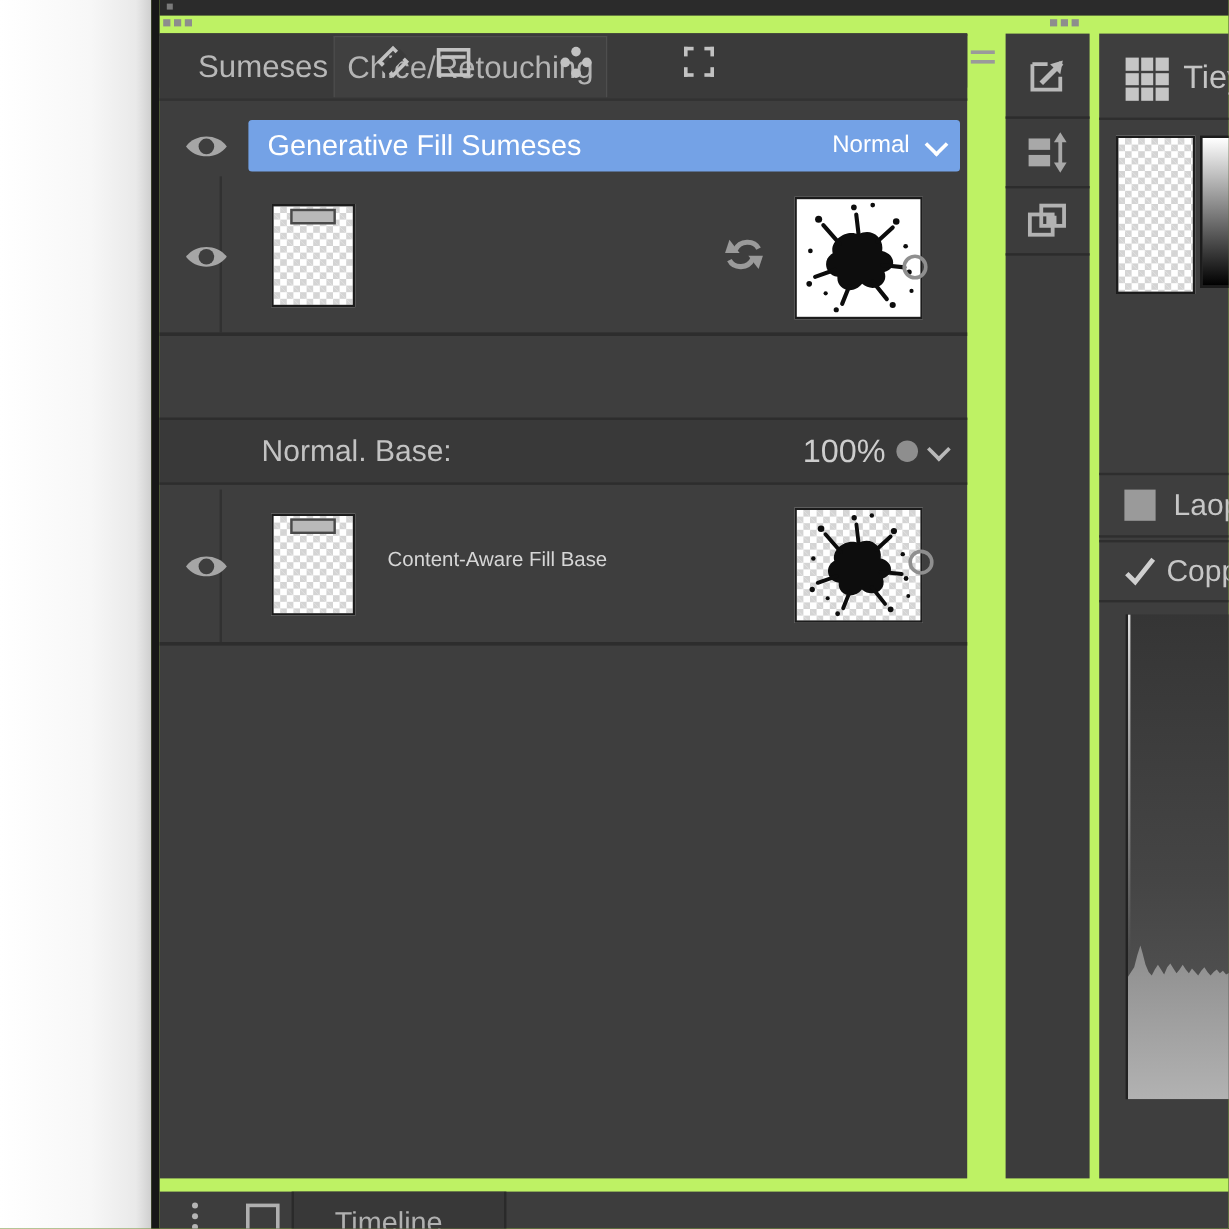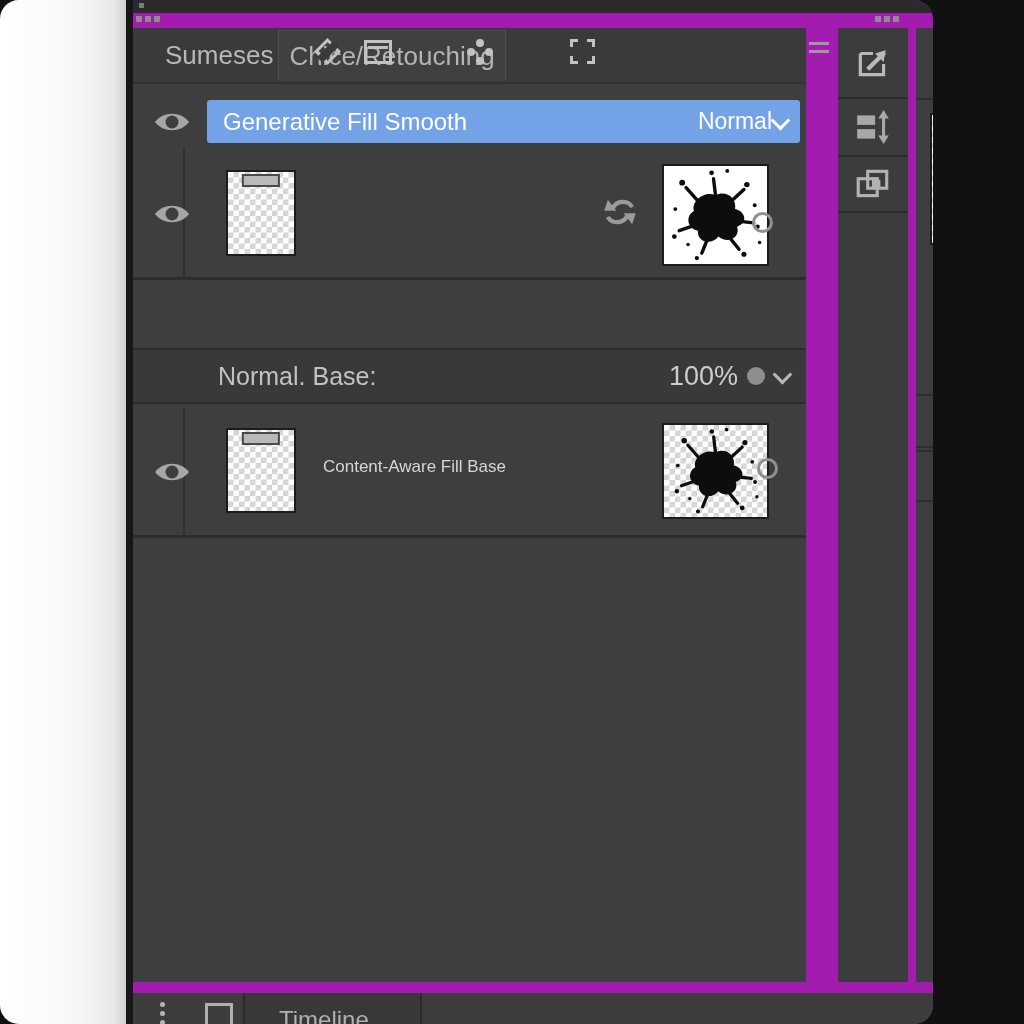--- a/index.html
+++ b/index.html
@@ -1,17 +1,17 @@
 <!DOCTYPE html>
 <html><head>
 <meta charset="utf-8">
 <style>
   html,body{margin:0;padding:0;background:#111;}
-  #screen{position:relative;width:933px;height:1024px;overflow:hidden;
-    background:#a21caf;font-family:"Liberation Sans",sans-serif;border-radius:19px;
+  #screen{position:relative;width:1024px;height:1024px;overflow:hidden;
+    background:#bef264;font-family:"Liberation Sans",sans-serif;
     -webkit-font-smoothing:antialiased;}
   .abs{position:absolute;}
 
   
   .canvas-strip{left:0;top:0;width:126px;height:1024px;
     background:linear-gradient(90deg,#ffffff 0%,#f7f7f7 60%,#e9e9e9 90%,#cfcfcf 100%);}
   .edge-col{left:126px;top:0;width:7px;height:1024px;background:#171717;}
   .topbar{left:133px;top:0;width:891px;height:13px;background:#2b2b2b;}
   .topbar-dot{left:139px;top:3px;width:5px;height:5px;background:#7a7a7a;}
   .grips{display:flex;gap:3px;}
@@ -26,22 +26,22 @@
   .tab2{position:absolute;left:145px;top:2px;width:226px;height:50px;line-height:50px;
     text-align:center;font-size:26px;color:#b4b4b4;background:#404040;
     border:1px solid #4e4e4e;border-bottom:none;}
   .eye{width:38px;height:28px;}
   .vline{width:2px;background:#313131;}
   .hdiv{height:3px;background:#2d2d2d;width:673px;left:0;}
 
   .sel-row{left:74px;top:72px;width:593px;height:43px;background:#74a2e6;
     border-radius:3px;display:flex;align-items:center;}
   .sel-name{margin-left:16px;font-size:24px;color:#ffffff;flex:1;}
-  .blend{display:flex;align-items:center;margin-right:14px;color:#ffffff;
-    font-size:23px;}
+  .blend{display:flex;align-items:center;gap:14px;margin-right:14px;color:#ffffff;
+    font-size:20px;}
   .chev{width:11px;height:11px;border-right:3px solid currentColor;
     border-bottom:3px solid currentColor;transform:rotate(45deg) translateY(-2px);
     display:inline-block;}
 
   .checker{background-color:#ffffff;background-image:
     linear-gradient(45deg,#d4d4d4 25%,transparent 25%,transparent 75%,#d4d4d4 75%),
     linear-gradient(45deg,#d4d4d4 25%,transparent 25%,transparent 75%,#d4d4d4 75%);
     background-size:11px 11px;background-position:0 0,5.5px 5.5px;}
   .thumb{border:2px solid #1c1c1c;box-sizing:border-box;}
   .thumb-tab{position:absolute;top:2px;left:50%;transform:translateX(-50%);
@@ -177,21 +177,21 @@
     <div class="tabbar">
       <span class="tab1">Sumeses</span>
       <span class="tab2">Chice/Retouching</span>
     </div>
 
     <svg class="abs eye" style="left:20px;top:80px;" viewBox="0 0 38 28">
       <path d="M2 14 C10 3 28 3 36 14 C28 25 10 25 2 14 Z" fill="#a6a6a6"></path>
       <circle cx="19" cy="14" r="6.5" fill="#3e3e3e"></circle>
     </svg>
     <div class="abs sel-row">
-      <span class="sel-name">Generative Fill Smooth</span>
+      <span class="sel-name">Generative Fill Sumeses</span>
       <span class="blend">
         <span>Normal</span>
         <span class="chev"></span>
       </span>
     </div>
 
     <div class="abs vline" style="left:50px;top:119px;height:130px;"></div>
     <svg class="abs eye" style="left:20px;top:172px;" viewBox="0 0 38 28">
       <path d="M2 14 C10 3 28 3 36 14 C28 25 10 25 2 14 Z" fill="#a6a6a6"></path>
       <circle cx="19" cy="14" r="6.5" fill="#3e3e3e"></circle>

